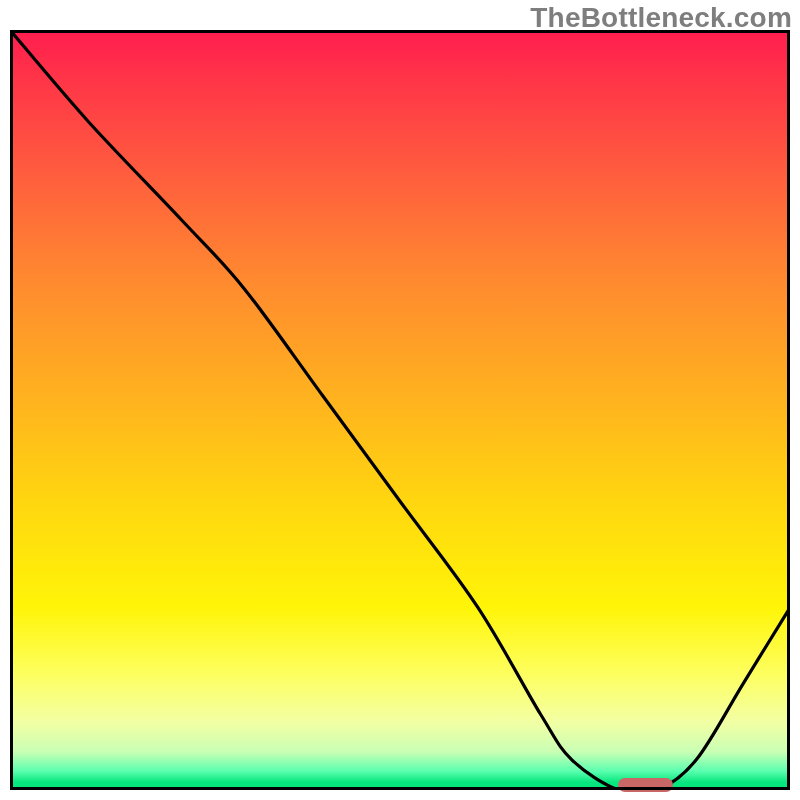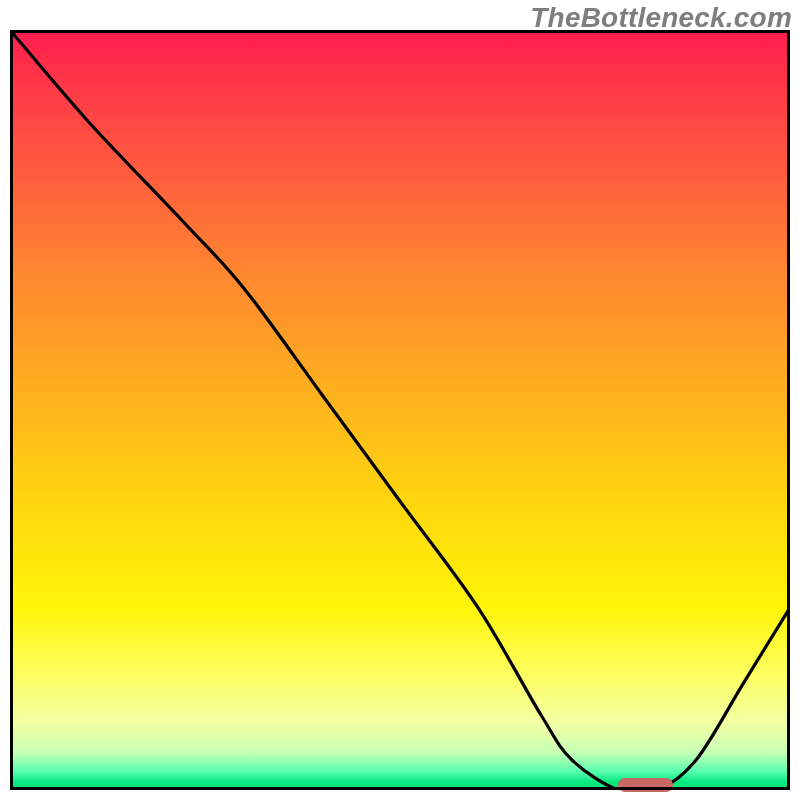--- a/index.html
+++ b/index.html
@@ -18,21 +18,20 @@
   }
   .watermark {
     position: absolute;
     top: 2px;
     right: 8px;
     font-size: 28px;
     font-weight: 600;
     color: #7e7e7e;
     letter-spacing: 0.2px;
     z-index: 10;
-    font-style: italic;
   }
   .frame {
     position: absolute;
     left: 10px;
     top: 30px;
     width: 780px;
     height: 760px;
     background: #ffffff;
     box-sizing: border-box;
   }

